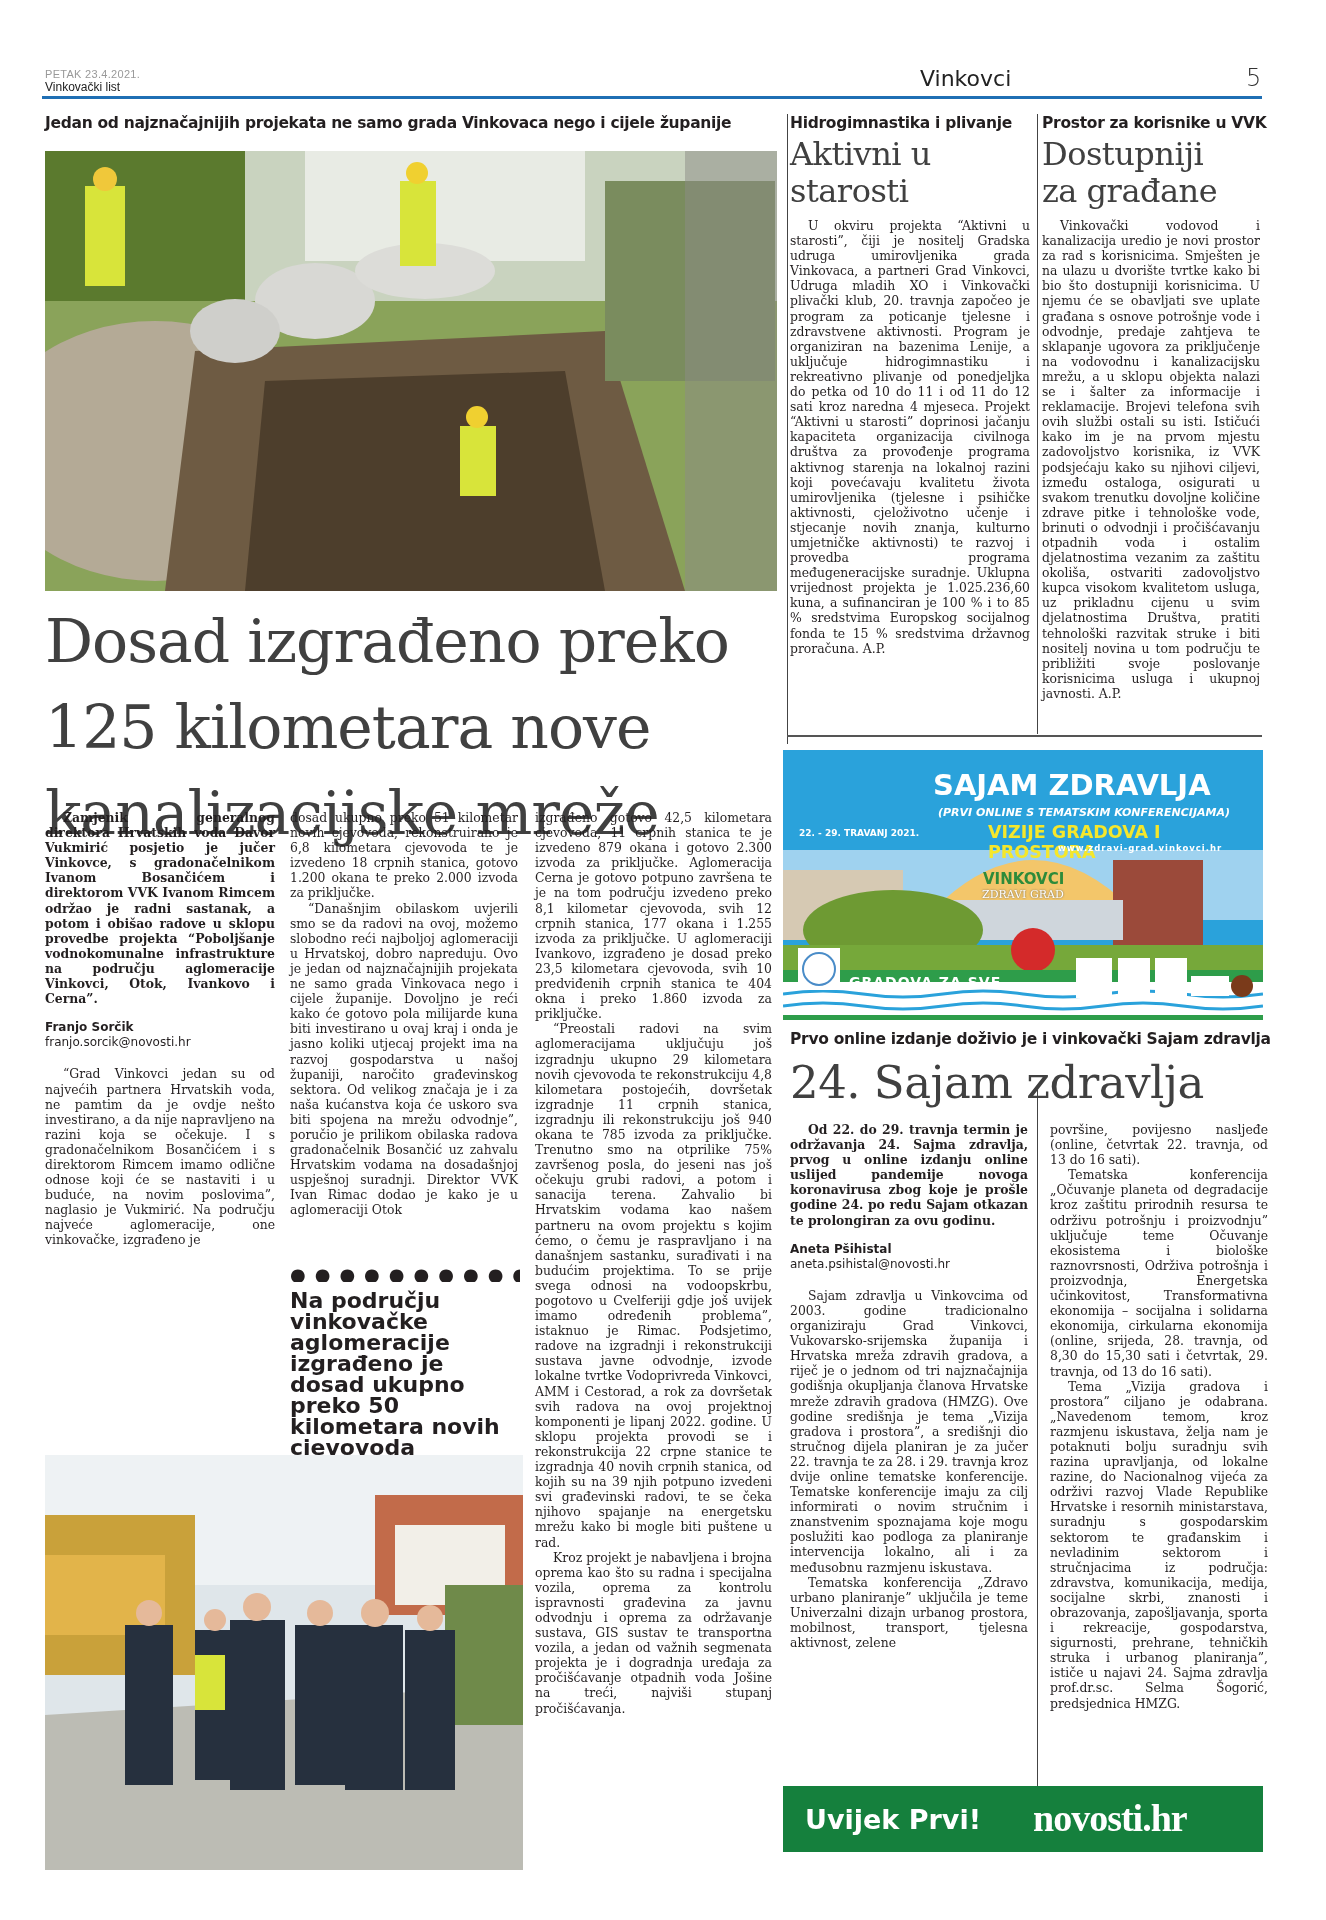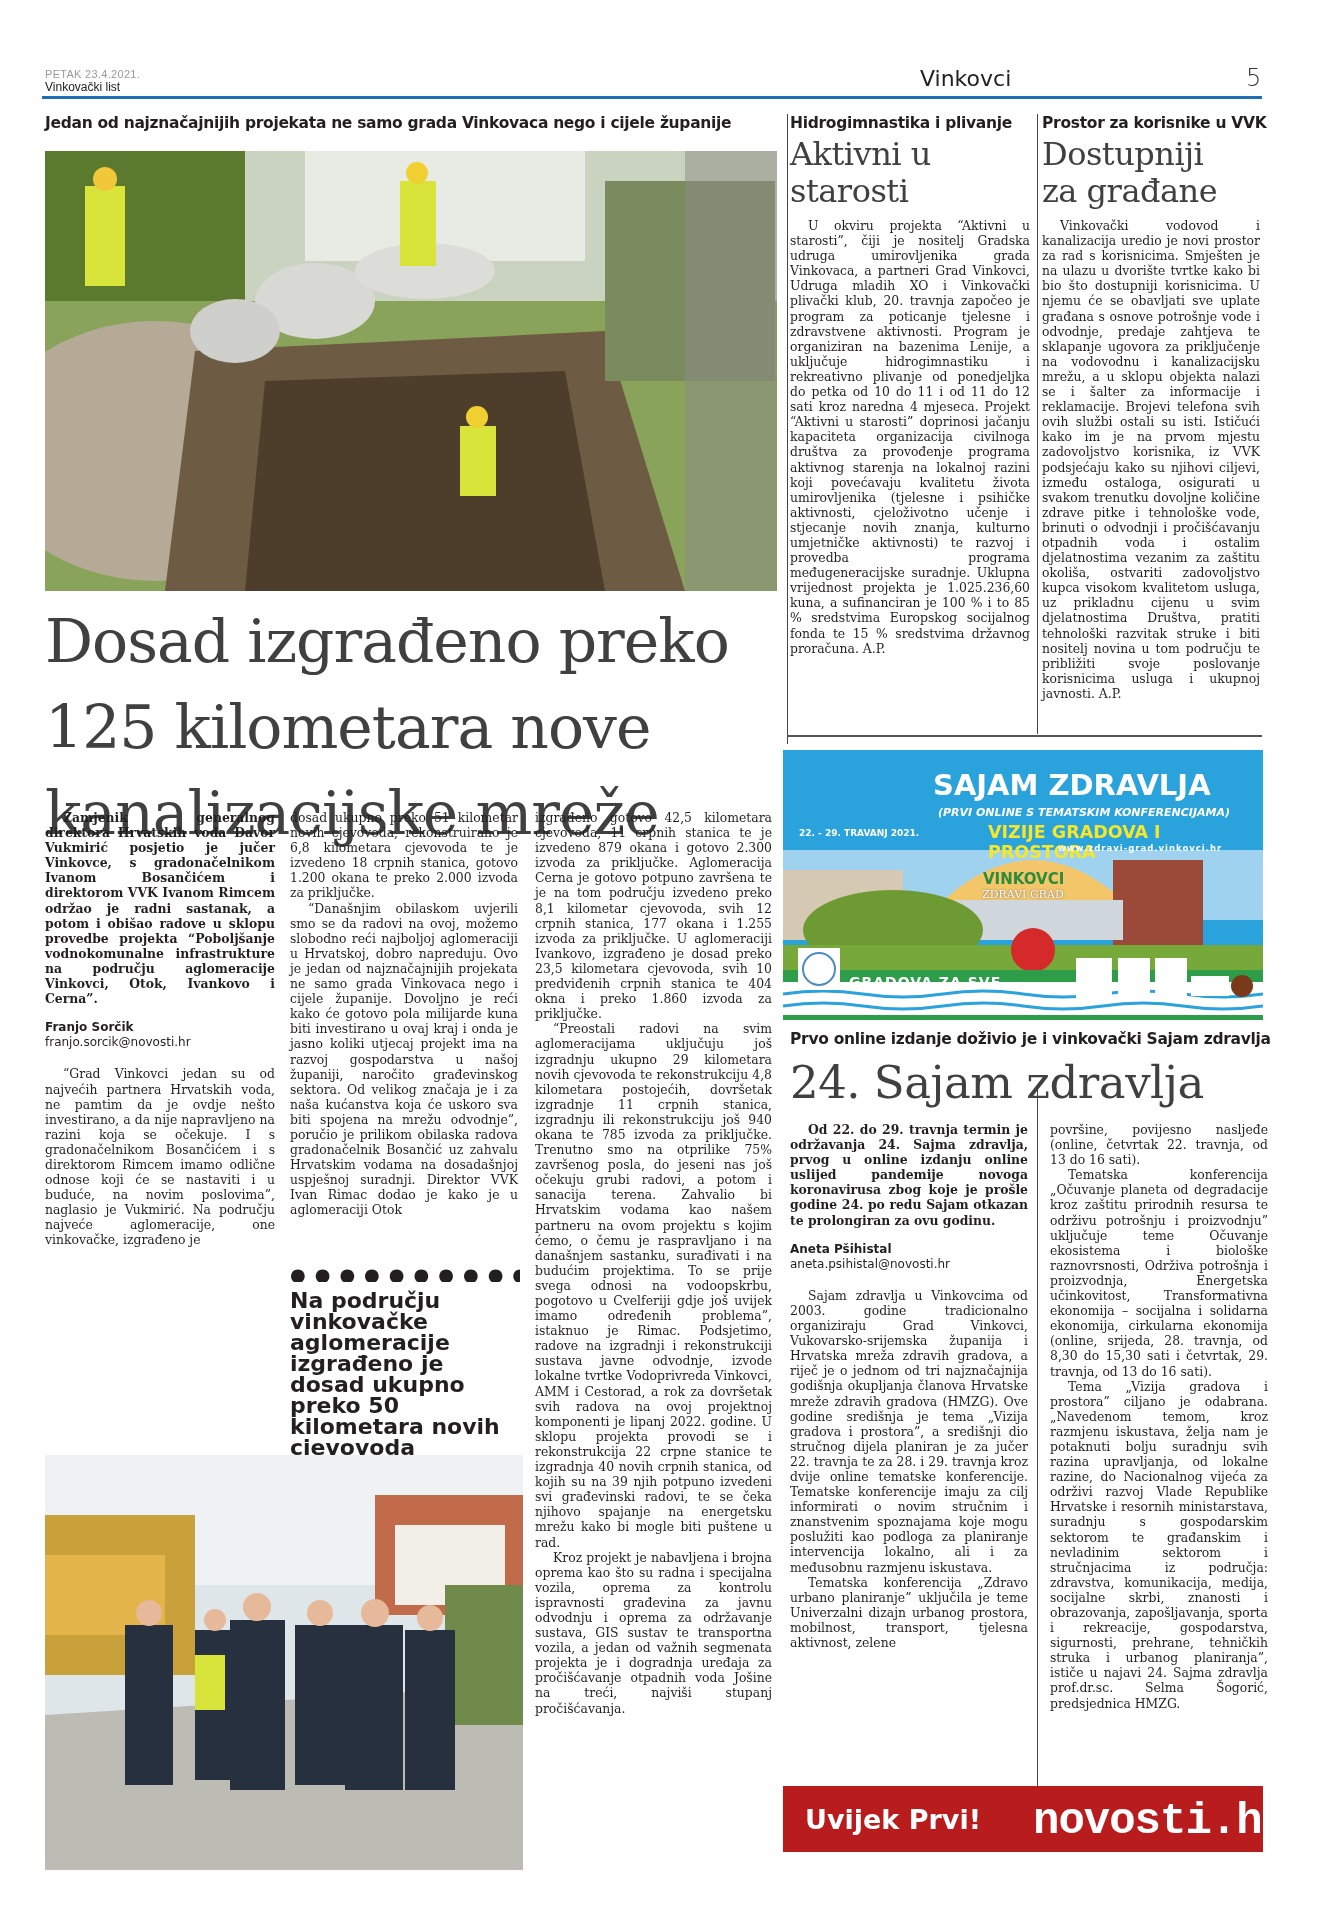--- a/index.html
+++ b/index.html
@@ -38,23 +38,23 @@
   .ad-title { font-family: "DejaVu Sans", sans-serif; font-weight: bold; font-size: 29px; color: #fff; left: 150px; top: 18px; }
   .ad-sub { font-family: "DejaVu Sans", sans-serif; font-weight: bold; font-style: italic; font-size: 11px; color: #fff; left: 155px; top: 56px; }
   .ad-theme { font-family: "DejaVu Sans", sans-serif; font-weight: bold; font-size: 17.5px; color: #f5e72b; left: 205px; top: 72px; }
   .ad-url { font-family: "DejaVu Sans", sans-serif; font-weight: bold; font-size: 8.5px; color: #fff; left: 275px; top: 93px; letter-spacing: 1px; }
   .ad-dates { font-family: "DejaVu Sans", sans-serif; font-weight: bold; font-size: 9px; color: #fff; left: 16px; top: 78px; }
   .ad-city { font-family: "DejaVu Sans", sans-serif; font-weight: bold; font-size: 15px; color: #2e8b3a; left: 200px; top: 120px; }
   .ad-cityslogan { font-family: "DejaVu Serif", serif; font-size: 11px; color: #fff; left: 199px; top: 138px; text-shadow: 0 0 2px #555; }
   .ad-motto { font-family: "DejaVu Sans", sans-serif; font-weight: bold; font-size: 14px; color: #fff; left: 66px; top: 224px; letter-spacing: 1px; }
 
   
-  .novosti { background: #b91c1c; }
+  .novosti { background: #15803d; }
   .nv-slogan { font-family: "DejaVu Sans", sans-serif; font-weight: bold; font-size: 27px; color: #fff; left: 22px; top: 18px; }
-  .nv-logo { font-family: Liberation Mono, monospace; font-weight: bold; font-size: 44px; color: #fff; left: 250px; top: 10px; letter-spacing: -1px; }
+  .nv-logo { font-family: Liberation Serif, serif; font-weight: bold; font-size: 38px; color: #fff; left: 250px; top: 10px; letter-spacing: -1px; }
 </style>
 </head>
 <body>
 
 <div class="abs hdr-date">PETAK 23.4.2021.</div>
 <div class="abs hdr-paper">Vinkovački list</div>
 <div class="abs hdr-section">Vinkovci</div>
 <div class="abs hdr-pagenum">5</div>
 <div class="abs hdr-rule"></div>
 

